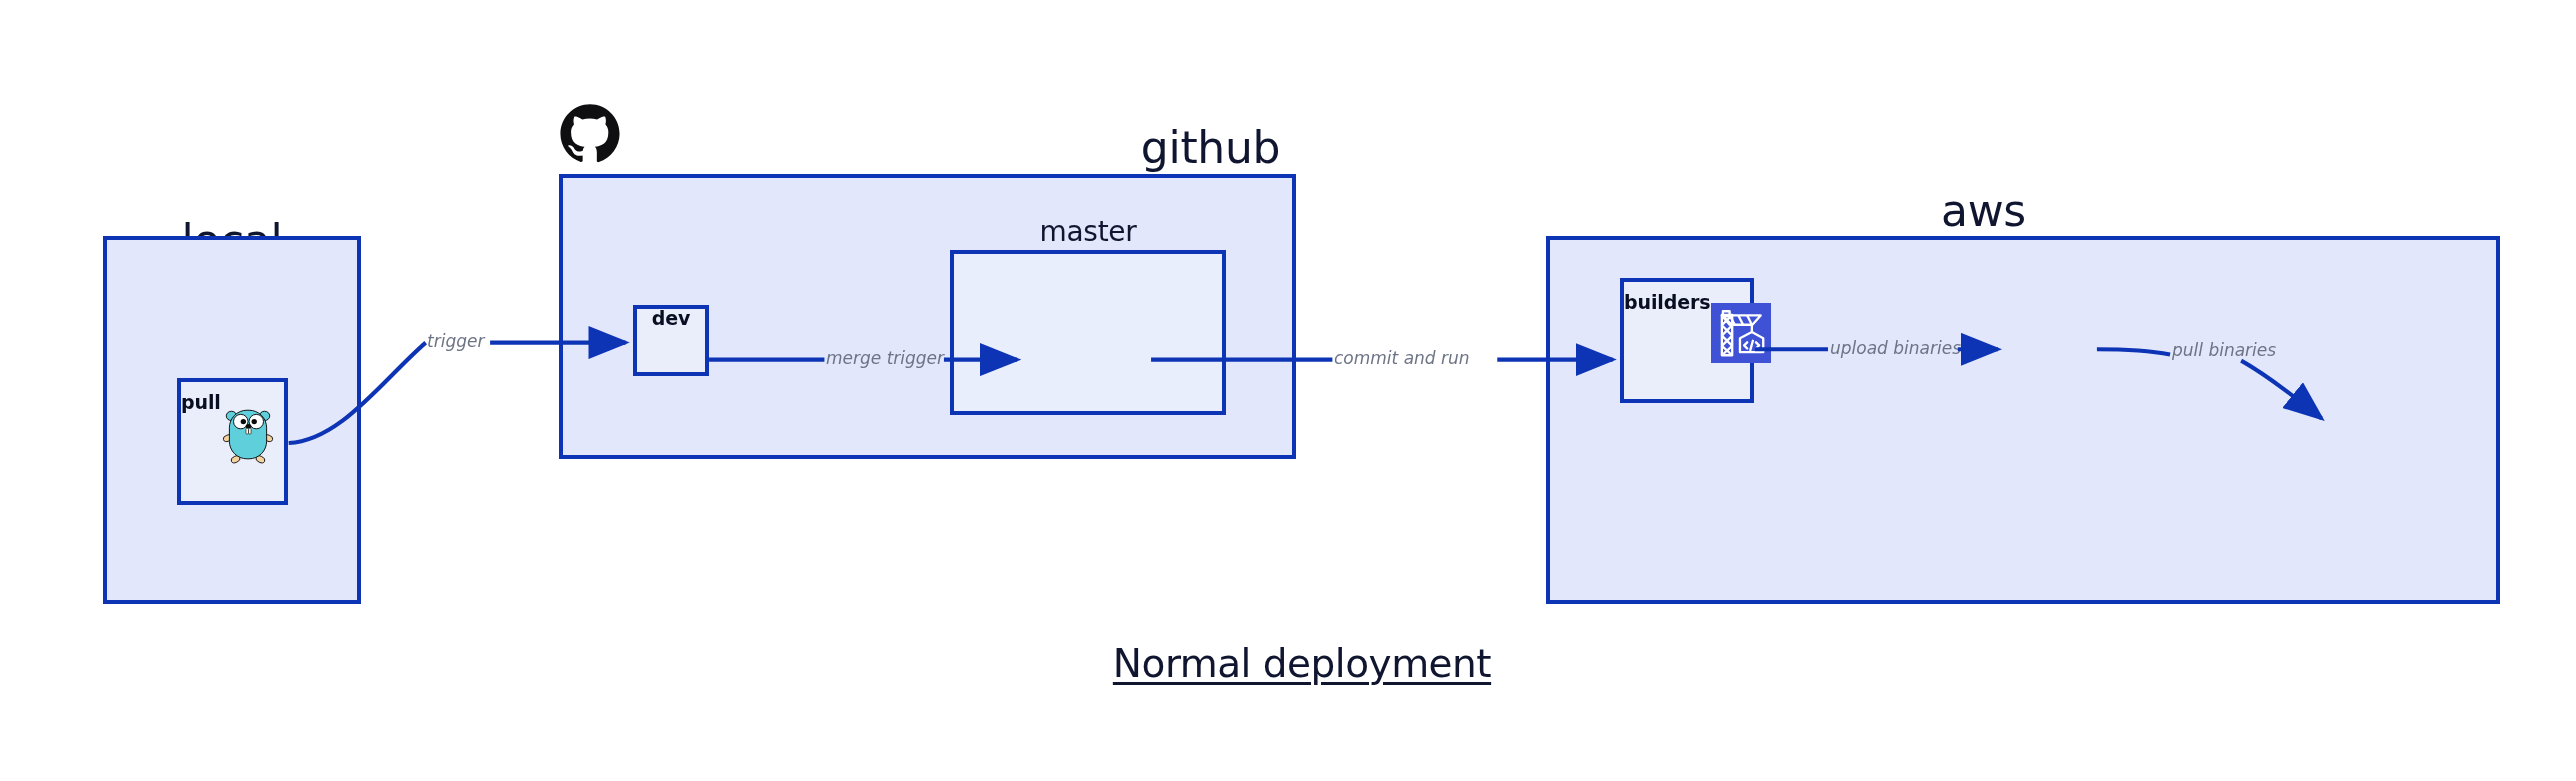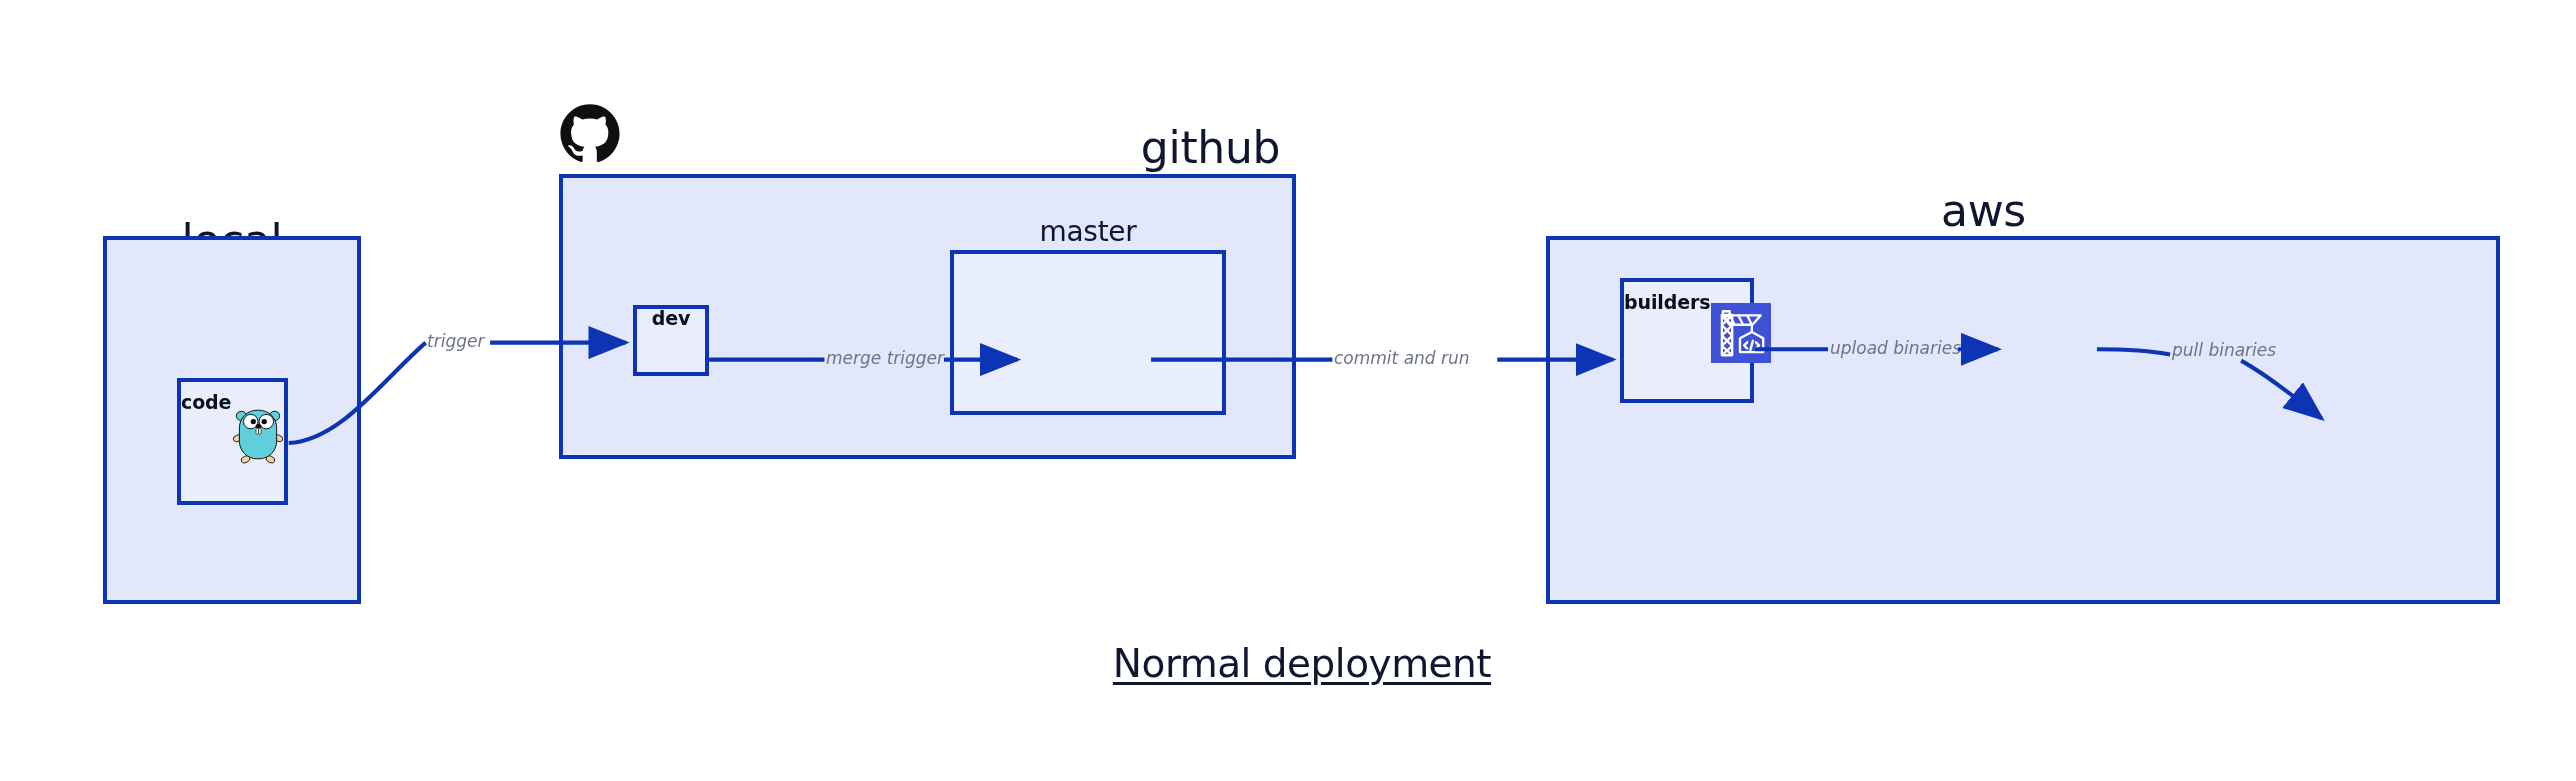--- a/index.html
+++ b/index.html
@@ -117,21 +117,21 @@
 <body>
 
 <div id="canvas">
 
   <div class="group-label" style="left:103px; top:263px; width:258px; text-align:center; transform:translateY(-100%);">
     <span>local</span>
   </div>
   <div class="group" style="left:103px; top:236px; width:258px; height:368px;"></div>
 
   <div class="node" style="left:177px; top:378px; width:111px; height:127px; padding-top:11.3px;">
-    <div class="node-title">code</div>
+    <div class="node-title">pull</div>
     <div class="node-icon" style="margin-top:10.3px;">
       <svg width="54" height="60" viewBox="0 0 104 116" xmlns="http://www.w3.org/2000/svg">
 
         <ellipse cx="13" cy="66" rx="9" ry="6" fill="#f6d2a2" stroke="#0a0a0a" stroke-width="1.6" transform="rotate(-20 13 66)"></ellipse>
         <ellipse cx="91" cy="66" rx="9" ry="6" fill="#f6d2a2" stroke="#0a0a0a" stroke-width="1.6" transform="rotate(20 91 66)"></ellipse>
 
         <ellipse cx="28" cy="107" rx="9" ry="6" fill="#f6d2a2" stroke="#0a0a0a" stroke-width="1.6" transform="rotate(-25 28 107)"></ellipse>
         <ellipse cx="76" cy="107" rx="9" ry="6" fill="#f6d2a2" stroke="#0a0a0a" stroke-width="1.6" transform="rotate(25 76 107)"></ellipse>
 
         <ellipse cx="20" cy="23" rx="10" ry="9" fill="#5ecfdb" stroke="#0a0a0a" stroke-width="1.8"></ellipse>

